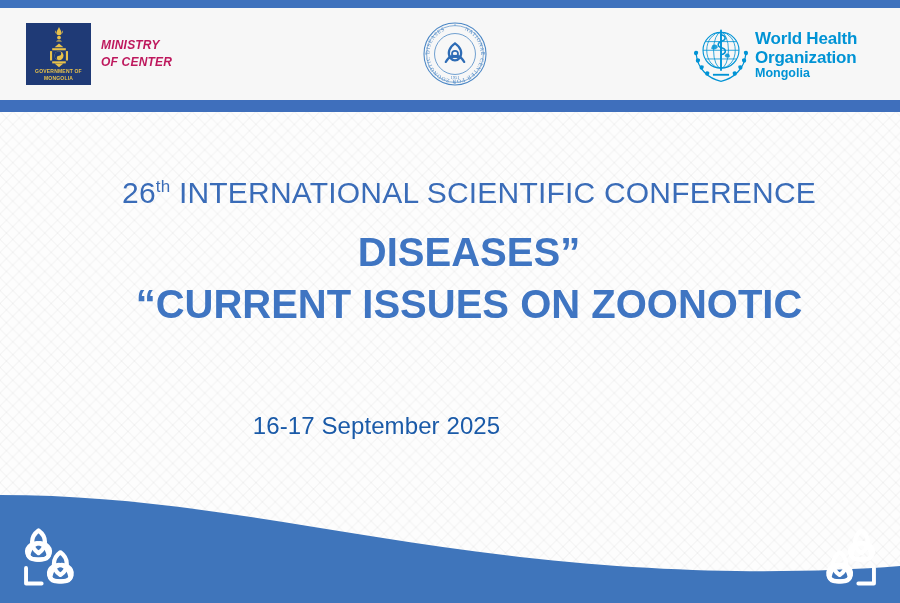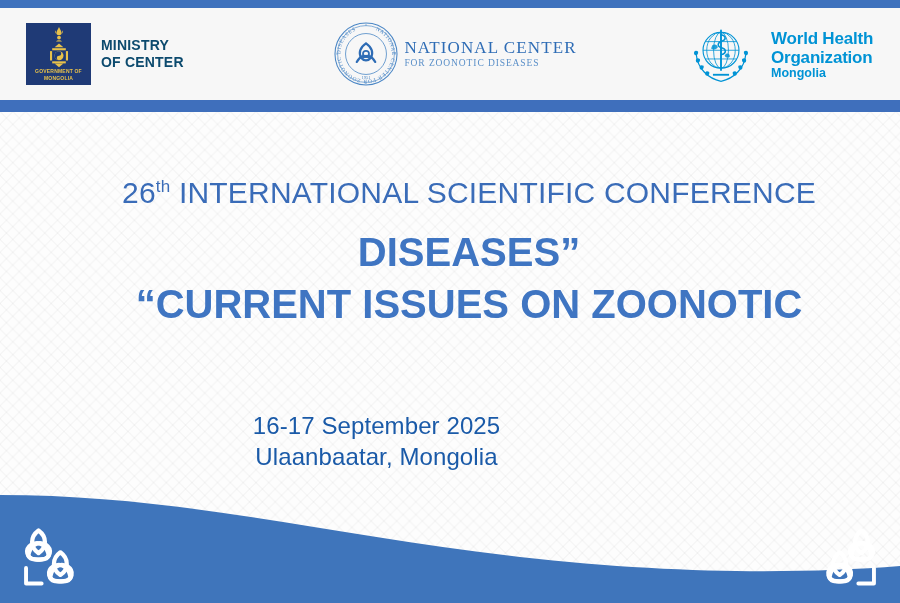--- a/index.html
+++ b/index.html
@@ -75,25 +75,26 @@
   .moh-crest .gov-line {
     color: #e8c14a;
     font-size: 5px;
     font-weight: bold;
     letter-spacing: .2px;
     line-height: 6.5px;
     text-align: center;
     font-family: "Liberation Sans", sans-serif;
   }
   .moh-text {
-    color: #0c4a6e;
-    font-size: 14px;
+    color: #be185d;
+    font-size: 12px;
     font-weight: bold;
     line-height: 17px;
     letter-spacing: .2px;
+    font-style: italic;
   }
 
   
   .nczd-wrap { display: flex; align-items: center; gap: 5px; }
   .nczd-text { line-height: 1; }
   .nczd-title {
     color: #2e6cb5;
     font-family: "Liberation Serif", serif;
     font-size: 17px;
     letter-spacing: 1.1px;
@@ -102,21 +103,21 @@
   .nczd-sub {
     color: #5a8fc8;
     font-family: "Liberation Serif", serif;
     font-size: 9.5px;
     letter-spacing: .9px;
     display: block;
     margin-top: 3px;
   }
 
   
-  .who-wrap { display: flex; align-items: center; gap: 19px; }
+  .who-wrap { display: flex; align-items: center; gap: 3px; }
   .who-text { line-height: 1; }
   .who-name {
     color: #0093d5;
     font-size: 17px;
     font-weight: bold;
     line-height: 19px;
     letter-spacing: -.2px;
     display: block;
   }
   .who-rule {
@@ -275,24 +276,20 @@
         </text>
 
         <g fill="none" stroke="#2e6cb5" stroke-width="3.4" stroke-linecap="round">
           <path d="M50 34 C41 40 38 49 43 56 C47 61 53 61 57 56 C62 49 59 40 50 34 Z"></path>
           <path d="M36 62 C41 53 48 51 54 55"></path>
           <path d="M64 62 C59 53 52 51 46 55"></path>
           <circle cx="50" cy="50" r="4.6" stroke-width="2.6"></circle>
         </g>
         <text x="50" y="88" text-anchor="middle" font-family="Liberation Serif, serif" font-size="7" fill="#4a86c5">1951</text>
       </svg>
-      <span class="nczd-text">
-        <span class="nczd-title">NATIONAL CENTER</span>
-        <span class="nczd-sub">FOR ZOONOTIC DISEASES</span>
-      </span>
     </div>
   </div>
 
   <div class="logo-slot slot-who">
     <div class="who-wrap">
       <svg width="62" height="60" viewBox="0 0 100 96">
 
         <g stroke="#0093d5" stroke-width="2" fill="none">
           <path d="M50 92 C30 88 12 72 10 48"></path>
           <path d="M50 92 C70 88 88 72 90 48"></path>
@@ -348,21 +345,20 @@
     <div class="headline-block">
       <div class="conf-line"><span>26</span><span class="ord">th</span><span> INTERNATIONAL SCIENTIFIC CONFERENCE</span></div>
       <div class="conf-theme">
         <div>DISEASES”</div>
         <div>“CURRENT ISSUES ON ZOONOTIC</div>
       </div>
     </div>
 
     <div class="meta-block">
       <div class="meta-line">16-17 September 2025</div>
-      <div class="meta-line">Ulaanbaatar, Mongolia</div>
     </div>
   </div>
 
   <svg class="wave" viewBox="0 0 900 130" preserveAspectRatio="none">
     <path d="M0 36 C170 34 300 70 470 92 C620 111 780 112 900 104 L900 130 L0 130 Z" fill="#e2e3e0"></path>
     <path d="M0 22 C180 22 330 62 520 84 C670 101 800 101 900 93 L900 130 L0 130 Z" fill="#3f75bb"></path>
   </svg>
 
   <svg class="knot knot-left" viewBox="0 0 100 92">
     <g fill="none" stroke="#ffffff" stroke-width="5.4" stroke-linecap="round" stroke-linejoin="round">

